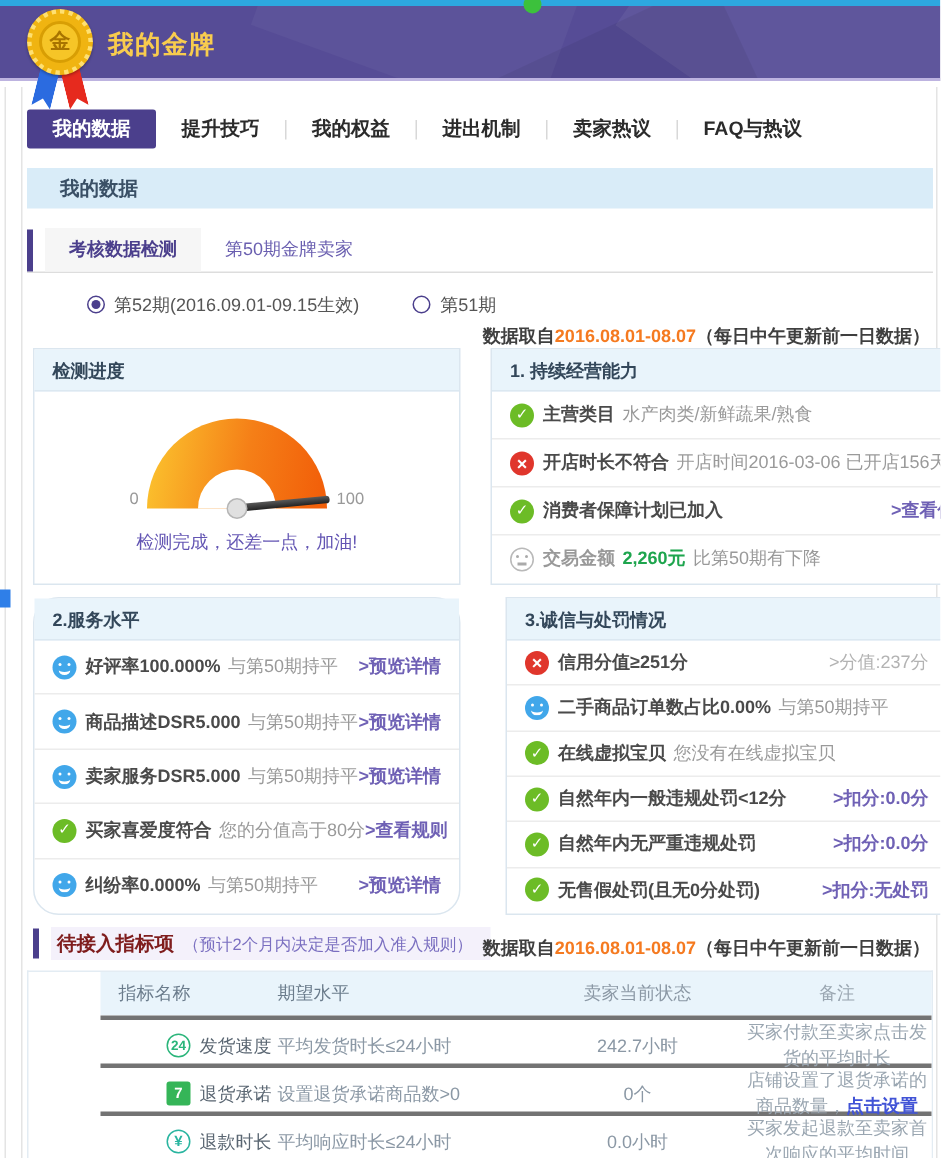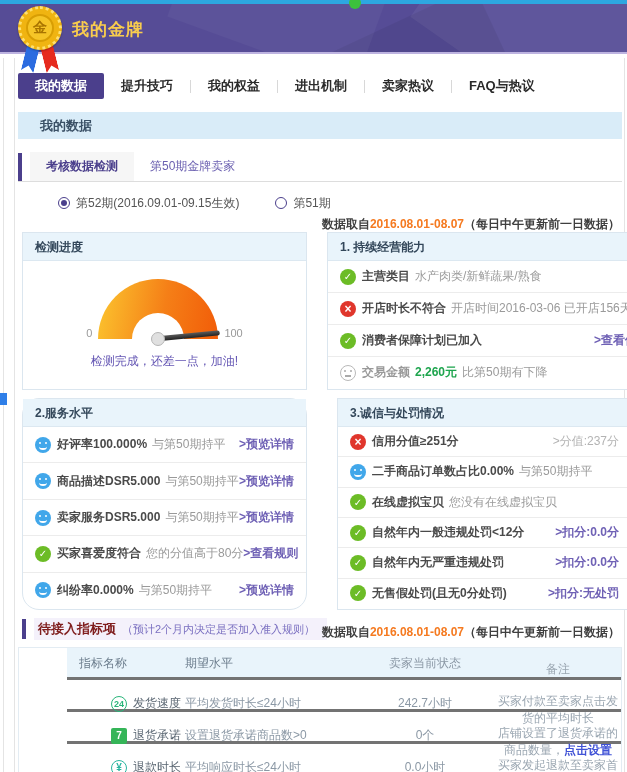--- a/index.html
+++ b/index.html
@@ -103,21 +103,21 @@
   .pending .t2 { color:#7a6fc0; font-size:11px; }
 
   
   .tbl { position:absolute; left:18px; top:647px; width:604px; border:1px solid #e3ecf3; border-bottom:none;padding-left:48px; }
   .trow { display:grid; grid-template-columns:118px 170px 140px 1fr; align-items:center; height:32px; border-top:3px solid #737373; background:#fff; }
   .trow.thead { height:29px; background:#e9f4fb; color:#6b7c8c; border-top:none; }
   .c1 { padding-left:12px; }
   .cname { padding-left:44px; display:flex; align-items:center; gap:6px; color:#5a6672; }
   .cexp { color:#8b98a5; }
   .ccur { text-align:center; color:#8b98a5; }
-  .cnote { text-align:center; color:#9aa6b1;margin-top:13px; }
+  .cnote { text-align:center; color:#9aa6b1; }
   .ticon { width:16px; height:16px; flex:none; display:flex; align-items:center; justify-content:center; font-size:9px; font-weight:bold; }
   .i24 { border:1px solid #2ab57a; color:#2ab57a; border-radius:50%; }
   .i7 { background:#35b558; color:#fff; border-radius:2px; font-size:10px; }
   .iy { border:1px solid #2ab5a0; color:#2ab5a0; border-radius:50%; font-size:10px; }
   .blink { color:#4153d6; font-weight:bold; text-decoration:none; cursor:pointer; }
 </style>
 </head>
 <body>
 
 <div id="page">

